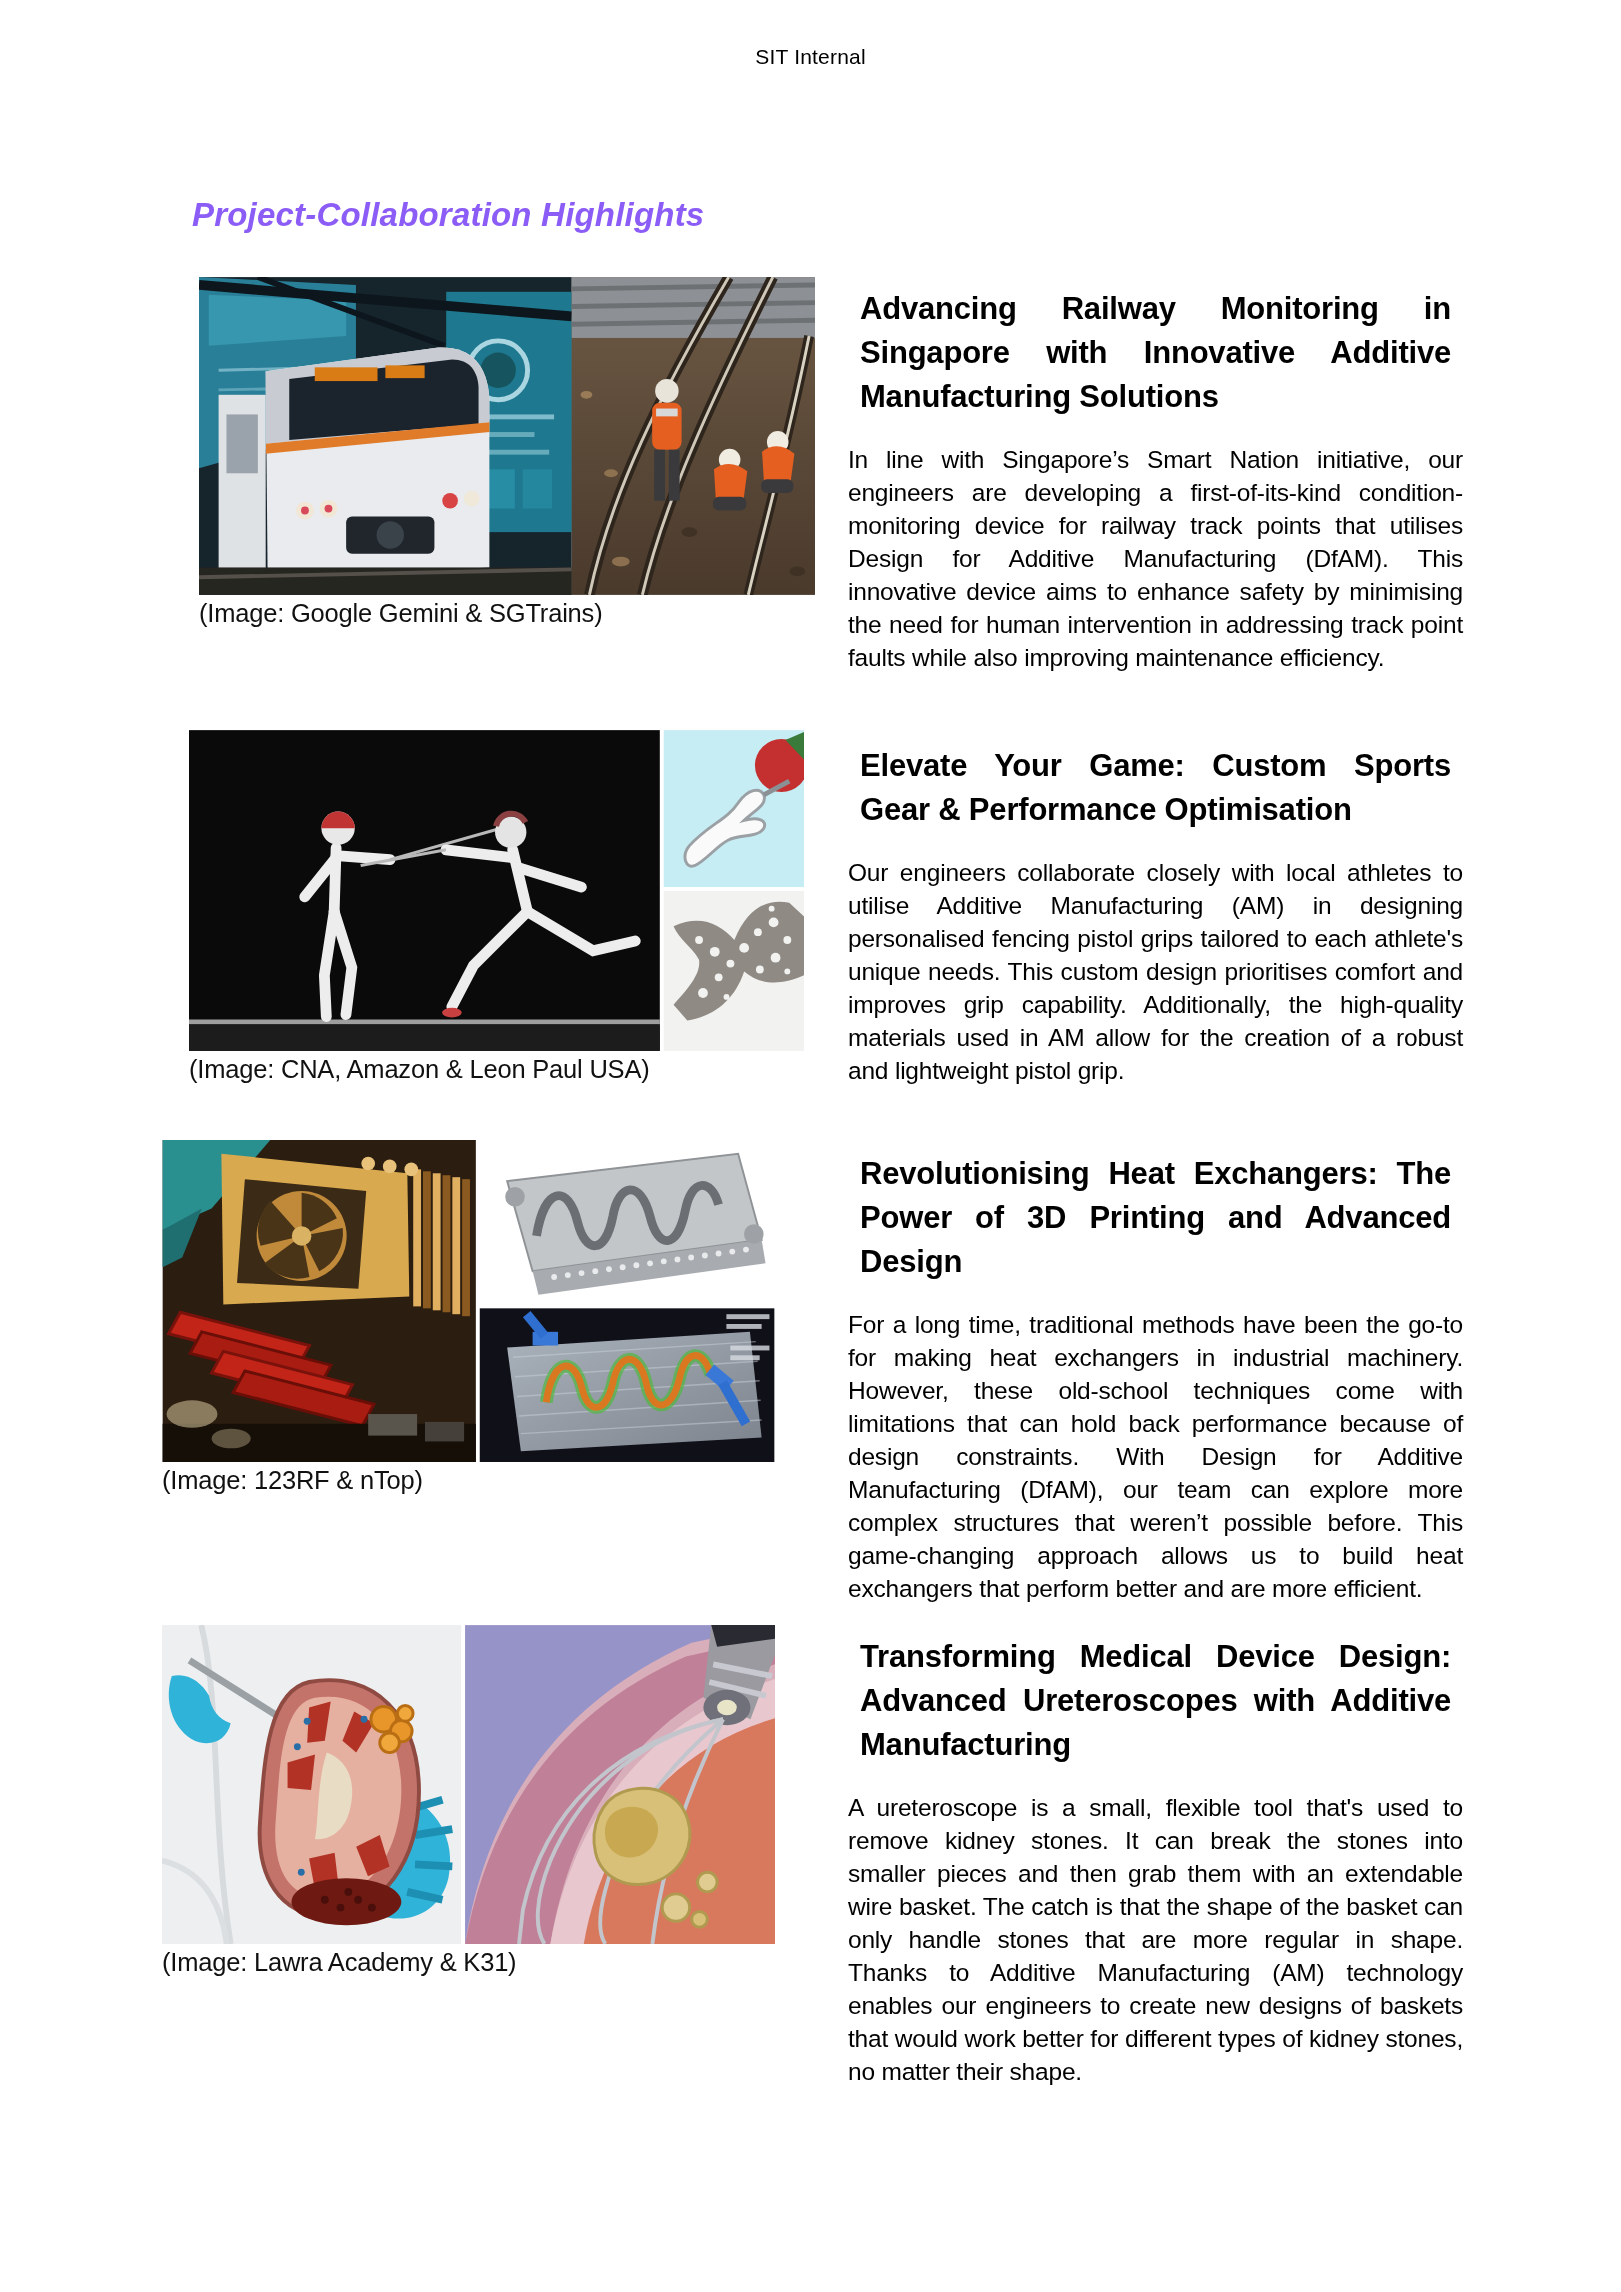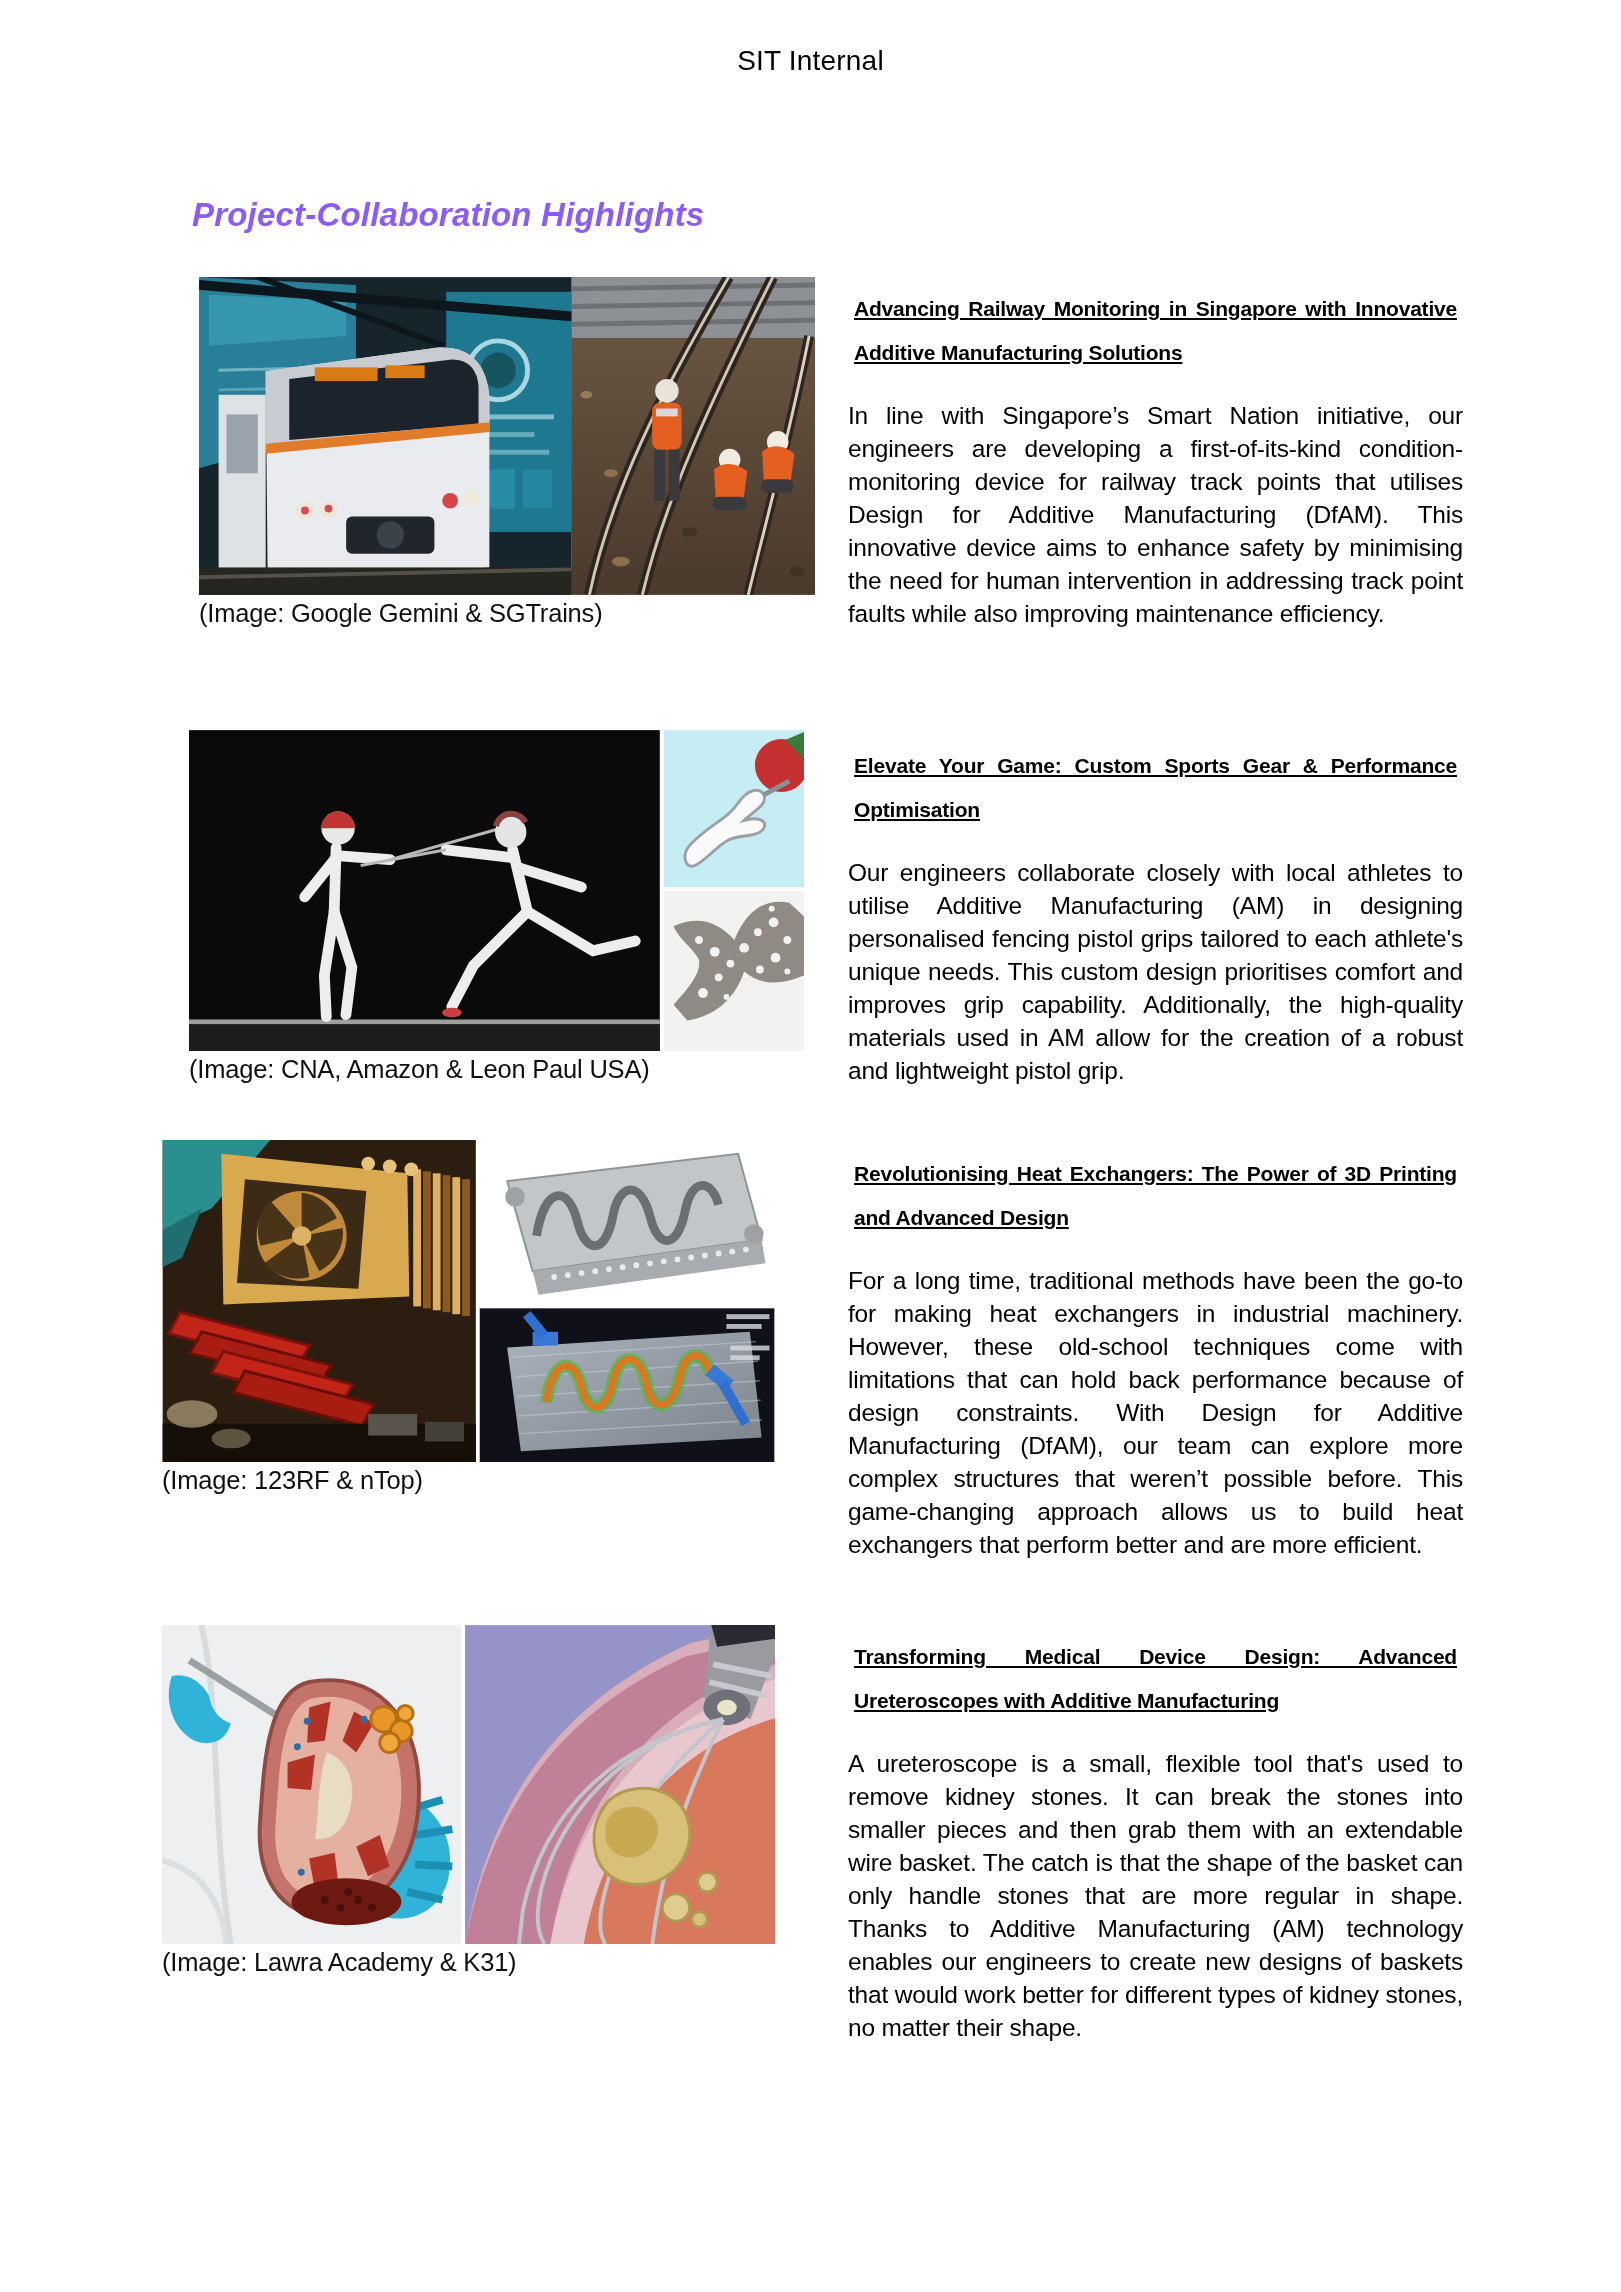--- a/index.html
+++ b/index.html
@@ -3,42 +3,42 @@
 <meta charset="utf-8">
 <style>
   html,body{margin:0;padding:0;}
   body{
     width:1621px;height:2293px;position:relative;background:#ffffff;
     font-family:"Liberation Sans", sans-serif;color:#000;
     overflow:hidden;
   }
   .doc-header{
     position:absolute;top:45px;left:0;width:1621px;text-align:center;
-    font-size:28px;letter-spacing:0.2px;
+    font-size:21px;letter-spacing:0.2px;
   }
   .page-title{
     position:absolute;top:196px;left:192px;
     font-size:33px;font-weight:bold;font-style:italic;letter-spacing:0.2px;
   }
   .section{position:absolute;left:0;width:1621px;}
   .sec1{top:277px;} .sec2{top:730px;} .sec3{top:1140px;} .sec4{top:1625px;}
   .img-block{position:absolute;top:0;}
   .sec1 .img-block{left:191px;width:616px;padding-left:8px;}
   .sec2 .img-block{left:189px;width:615px;}
   .sec3 .img-block{left:162px;width:613px;}
   .sec4 .img-block{left:162px;width:613px;}
   .img-block svg{display:block;}
   .img-caption{
     font-size:25.5px;line-height:29px;margin-top:3.9px;letter-spacing:-0.2px;
     color:#111;
   }
   .text-col{position:absolute;left:848px;width:615px;top:0;}
   .sec-heading{
-    font-size:21px;font-weight:bold;line-height:44px;
-    text-align:justify;letter-spacing:-0.2px;margin:6px;text-decoration:underline;
+    font-size:31px;font-weight:bold;line-height:44px;
+    text-align:justify;letter-spacing:-0.2px;margin:12px;
   }
   .sec1 .sec-heading{margin-top:9.8px;}
   .sec2 .sec-heading{margin-top:13.7px;}
   .sec3 .sec-heading{margin-top:11.8px;}
   .sec4 .sec-heading{margin-top:9.8px;}
   .sec-body{
     font-size:24.5px;line-height:33px;text-align:justify;
     letter-spacing:-0.2px;margin:24.5px 0 0 0;
   }
 </style>

